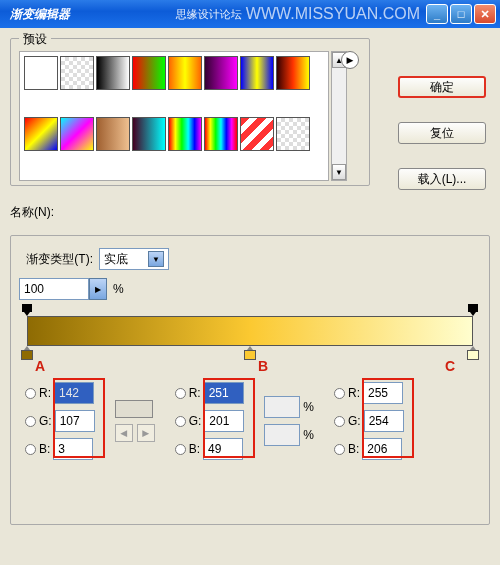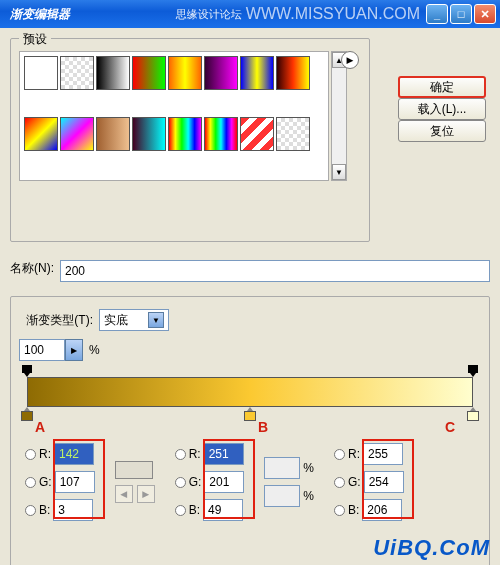--- a/index.html
+++ b/index.html
@@ -8,43 +8,43 @@
 .titlebar .title { font-weight: bold; margin-left: 6px; flex: 1; font-style: italic; }
 .titlebar .watermark { font-size: 11px; margin-right: 4px; opacity: 0.9; }
 .titlebar .url { font-size: 16px; opacity: 0.7; margin-right: 4px; }
 .winbtn { width: 22px; height: 20px; margin-left: 2px; display: flex; align-items: center; justify-content: center; border: 1px solid #fff; border-radius: 3px; font-weight: bold; font-size: 11px; }
 .winbtn.min { background: linear-gradient(#6db3f2,#2e7cc7); }
 .winbtn.max { background: linear-gradient(#6db3f2,#2e7cc7); }
 .winbtn.close { background: linear-gradient(#f28d6d,#d84a2e); }
 .body { background: #e9e6d8; width: 100%; height: 537px; position: relative; padding: 10px; }
 .group { border: 1px solid #aaa; border-radius: 2px; position: relative; padding: 12px 8px 8px; background: #e9e6d8; }
 .group-title { position: absolute; top: -8px; left: 8px; background: #e9e6d8; padding: 0 4px; }
-.presets { width: 360px; height: 204px; }
+.presets { width: 360px; height: 148px; }
 .presets-inner { display: flex; }
 .swatches { width: 310px; display: flex; flex-wrap: wrap; gap: 2px; padding: 4px; background: #fff; border: 1px solid #aaa; height: 130px; overflow: auto; }
 .swatch { width: 34px; height: 34px; border: 1px solid #555; }
 .scroll { width: 16px; background: #f0f0f0; border: 1px solid #aaa; margin-left: 2px; display: flex; flex-direction: column; height: 130px; }
 .scroll-btn { height: 16px; background: linear-gradient(#fff,#ddd); border: 1px solid #999; display: flex; align-items: center; justify-content: center; font-size: 8px; }
 .scroll-track { flex: 1; }
 .arrow-circle { position: absolute; top: 12px; right: 10px; width: 18px; height: 18px; border: 1px solid #777; border-radius: 50%; background: #fff; display: flex; align-items: center; justify-content: center; font-size: 9px; }
-.btncol { position: absolute; top: 48px; right: 14px; width: 88px; display: flex; flex-direction: column; gap: 0; }
+.btncol { position: absolute; top: 48px; right: 14px; width: 88px; display: flex; flex-direction: column; gap: 24px; }
 .btn { height: 22px; background: linear-gradient(#fdfdfc,#ece9d8); border: 1px solid #888; border-radius: 3px; display: flex; align-items: center; justify-content: center; cursor: pointer; }
 .btn.primary { border: 2px solid #e03020; }
-.name-row { display: flex; margin-top: 18px; gap: 6px; }
+.name-row { display: flex; align-items: center; margin-top: 18px; gap: 6px; }
 .name-row label { white-space: nowrap; }
 .textinput { height: 22px; border: 1px solid #7a9ac0; background: #fff; padding: 0 4px; font-size: 12px; }
 .name-row .textinput { flex: 1; }
 .name-row .btn { width: 72px; }
 .gradsection { margin-top: 14px; width: 100%; height: 290px; }
 .row { display: flex; align-items: center; gap: 6px; margin-bottom: 8px; }
 .row label { min-width: 74px; text-align: right; }
 .select { height: 22px; border: 1px solid #7a9ac0; background: #fff; width: 70px; display: flex; align-items: center; justify-content: space-between; padding: 0 4px; }
 .select .arrow { background: linear-gradient(#bcd4f6,#7aa7e0); width: 16px; height: 16px; display: flex; align-items: center; justify-content: center; font-size: 8px; border: 1px solid #5a7ca0; }
 .spin { display: flex; }
-.spin .textinput { width: 46px; }
+.spin .textinput { width: 70px; }
 .spin .arrow { width: 18px; height: 22px; background: linear-gradient(#bcd4f6,#7aa7e0); border: 1px solid #5a7ca0; display: flex; align-items: center; justify-content: center; font-size: 8px; }
 .gradbar-wrap { position: relative; margin: 16px 8px 0; }
 .opstop { width: 10px; height: 12px; position: absolute; top: -12px; }
 .opstop::before { content: ""; position: absolute; width: 10px; height: 8px; background: #000; top: 0; }
 .opstop::after { content: ""; position: absolute; left: 2px; top: 8px; border-left: 3px solid transparent; border-right: 3px solid transparent; border-top: 4px solid #000; }
 .gradbar { height: 30px; border: 1px solid #555; background: linear-gradient(to right, #8e6b03 0%, #fbc931 50%, #fffece 100%); }
 .colstop { width: 12px; height: 14px; position: absolute; bottom: -14px; cursor: pointer; }
 .colstop::before { content: ""; position: absolute; left: 3px; border-left: 3px solid transparent; border-right: 3px solid transparent; border-bottom: 4px solid #888; }
 .colstop .box { position: absolute; top: 4px; width: 12px; height: 10px; border: 1px solid #555; }
 .stoplabel { position: absolute; bottom: -28px; font-weight: bold; color: #d02010; font-size: 14px; }
@@ -100,27 +100,26 @@
       <div class="scroll">
         <div class="scroll-btn">▲</div>
         <div class="scroll-track"></div>
         <div class="scroll-btn">▼</div>
       </div>
     </div>
   </div>
 
   <div class="btncol">
     <div class="btn primary">确定</div>
+    <div class="btn">复位</div>
     <div class="btn">载入(L)...</div>
-    <div class="btn">复位</div>
   </div>
 
   <div class="name-row">
     <label>名称(N):</label>
-    <input class="textinput" value="200" style="">
   </div>
 
   <div class="group gradsection">
     <div class="row">
       <label>渐变类型(T):</label>
       <div class="select">
         <span>实底</span>
         <span class="arrow">▼</span>
       </div>
     </div>
@@ -150,21 +149,21 @@
       <span class="stoplabel" style="right:18px">C</span>
     </div>
 
     <div class="rgb-area">
 
       <div class="rgb-col">
         <div class="redbox" style="left:28px;top:-4px;width:52px;height:80px"></div>
         <div class="rgb-row">
             <span class="radio"></span>
             <span>R:</span>
-            <input class="textinput" style="background: rgb(48, 96, 192); color: #bef264;" value="142">
+            <input class="textinput" style="background: rgb(48, 96, 192); color: #e5e5e5;" value="142">
           </div>
         <div class="rgb-row">
             <span class="radio"></span>
             <span>G:</span>
             <input class="textinput" value="107" style="">
           </div>
         <div class="rgb-row">
             <span class="radio"></span>
             <span>B:</span>
             <input class="textinput" value="3" style="">
@@ -224,14 +223,13 @@
         <div class="rgb-row">
             <span class="radio"></span>
             <span>B:</span>
             <input class="textinput" value="206" style="">
           </div>
       </div>
 
     </div>
   </div>
 
-  <div class="watermark-big">UiBQ.CoM</div>
 </div>
 
 </body></html>

